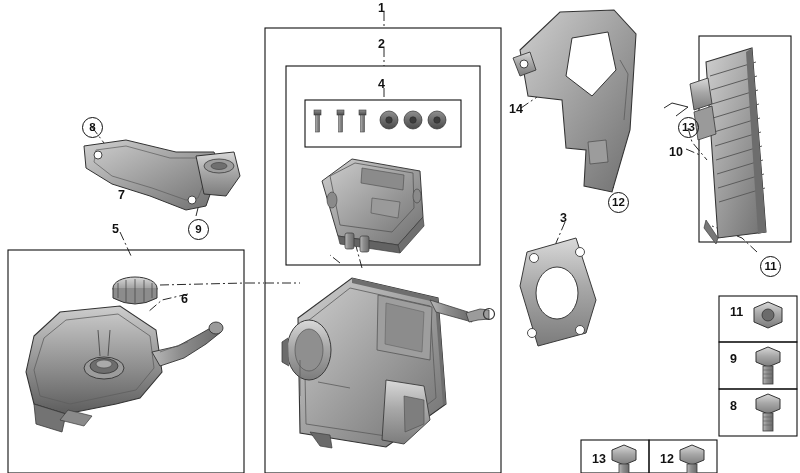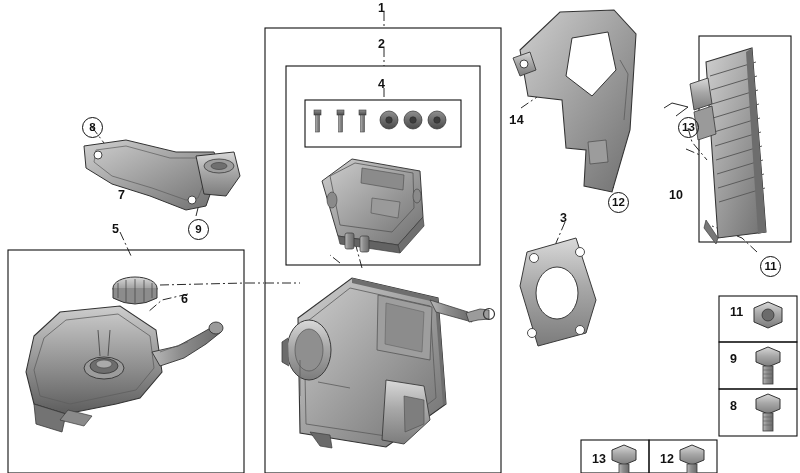--- a/index.html
+++ b/index.html
@@ -246,22 +246,22 @@
       <path d="M680 450 L692 445 L704 450 L704 460 L692 465 L680 460 Z" fill="url(#metal)" stroke="#333" stroke-width="1"></path>
       <rect x="687" y="464" width="10" height="14" fill="url(#metal3)" stroke="#3b3b3b" stroke-width="0.8"></rect>
     </g>
   </g>
 </svg>
 
 <div class="callout" style="left:378px;top:2px;">1</div>
 <div class="callout" style="left:378px;top:38px;">2</div>
 <div class="callout" style="left:378px;top:78px;">4</div>
 <div class="callout" style="left:560px;top:212px;">3</div>
-<div class="callout" style="left:509px;top:115px;font-family:Liberation Mono, monospace;">14</div>
-<div class="callout" style="left:669px;top:146px;margin-top:43px;">10</div>
+<div class="callout" style="left:509px;top:103px;">14</div>
+<div class="callout" style="left:669px;top:146px;">10</div>
 <div class="callout circled" style="left:678px;top:117px;">13</div>
 <div class="callout circled" style="left:608px;top:192px;">12</div>
 <div class="callout circled" style="left:760px;top:256px;">11</div>
 <div class="callout circled" style="left:82px;top:117px;">8</div>
 <div class="callout" style="left:118px;top:189px;">7</div>
 <div class="callout circled" style="left:188px;top:219px;">9</div>
 <div class="callout" style="left:112px;top:223px;">5</div>
 <div class="callout" style="left:181px;top:293px;">6</div>
 
 <div class="legend-num" style="left:730px;top:305px;">11</div>

